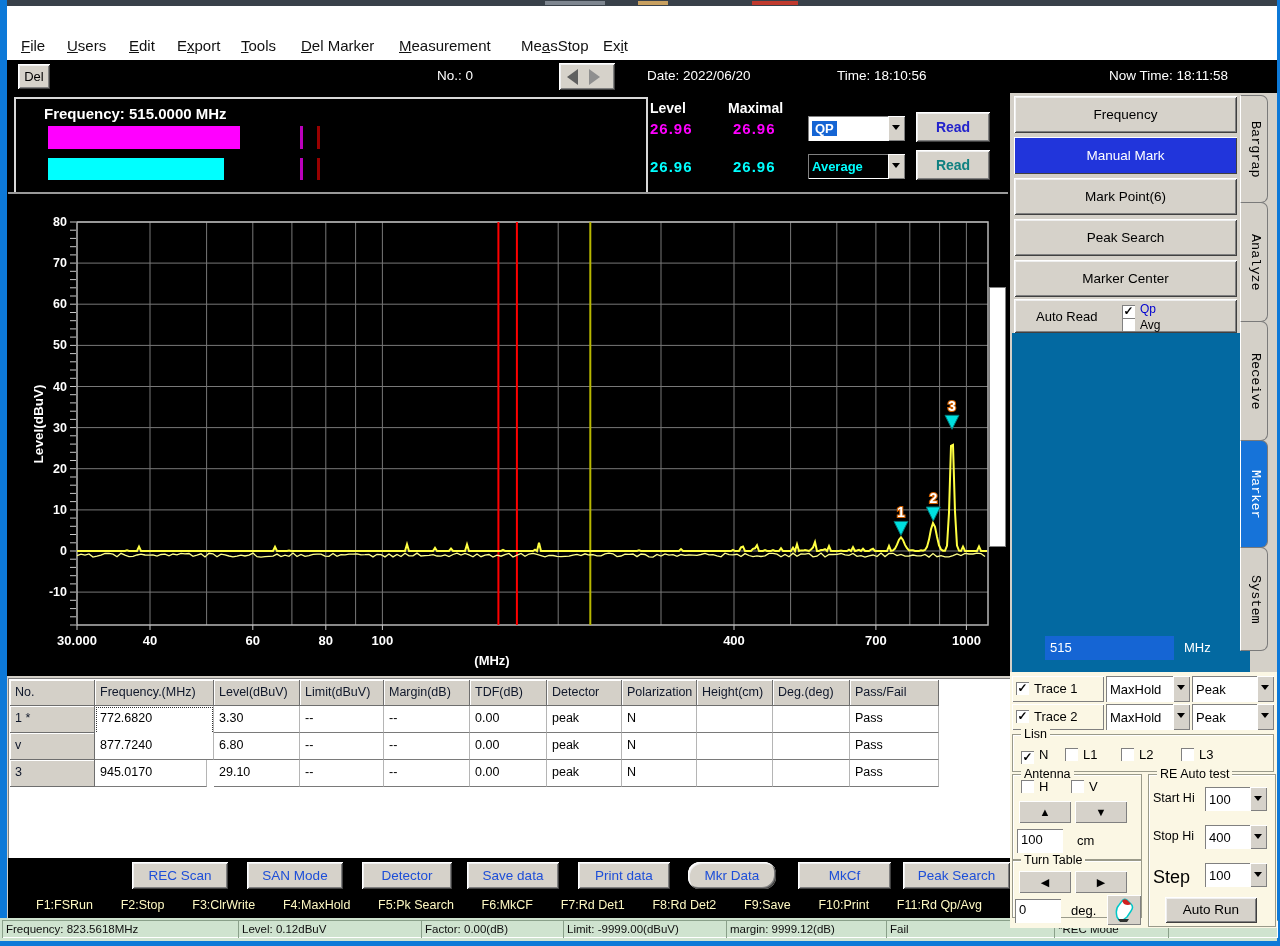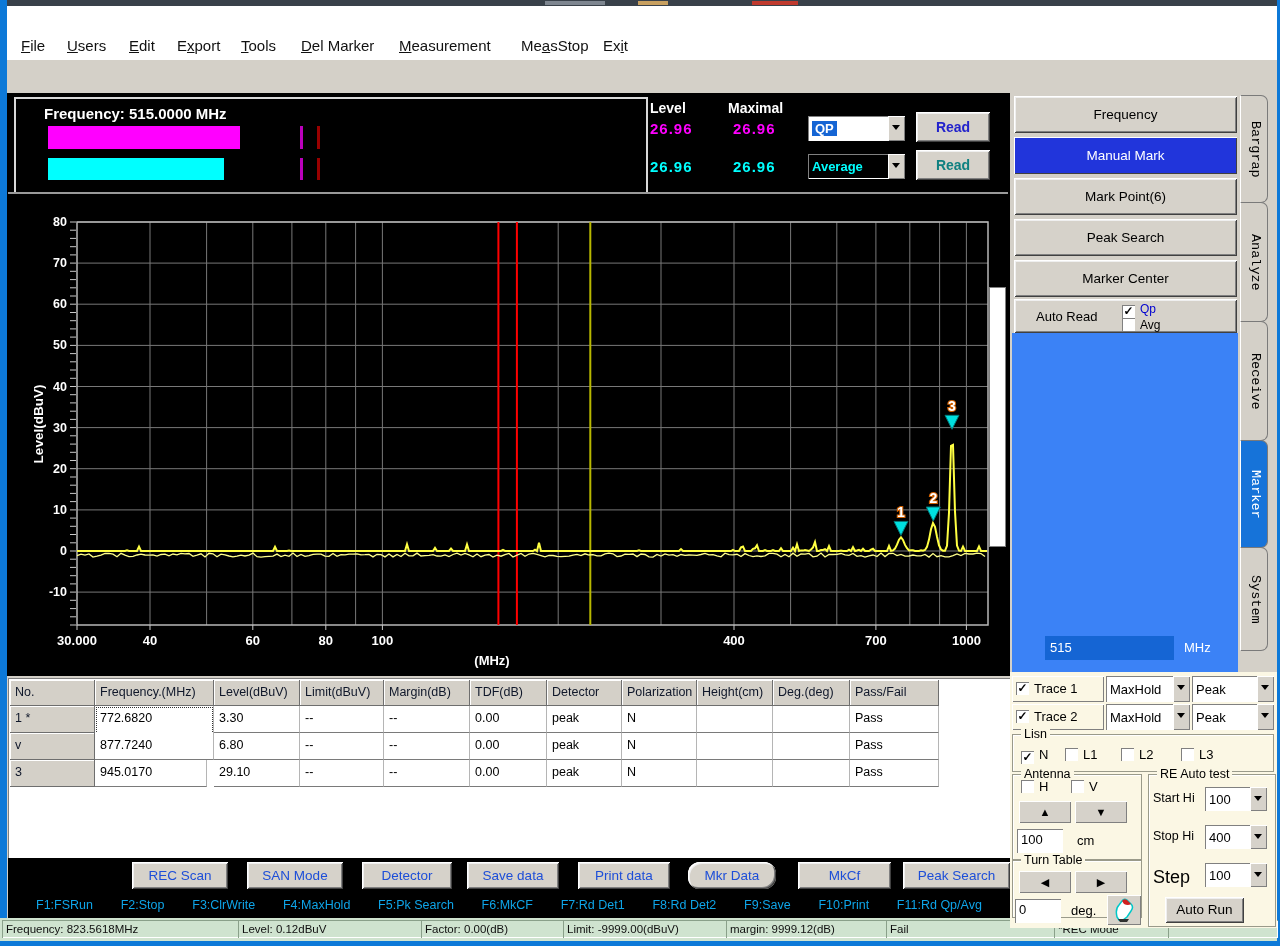--- a/index.html
+++ b/index.html
@@ -30,21 +30,21 @@
   .combo{display:flex;align-items:center;}
   .combo .field{flex:1;height:100%;display:flex;align-items:center;padding-left:4px;font-size:13px;overflow:hidden;}
   .combo .btn{width:17px;height:100%;position:relative;}
   .combo .btn:after{content:"";position:absolute;left:4px;top:9px;border-left:4px solid transparent;border-right:4px solid transparent;border-top:5px solid #000;}
   .readbtn{font-weight:bold;font-size:14px;text-align:center;cursor:default;}
   
   #sidebar{left:1010px;top:93px;width:267px;height:583px;background:#d4d0c8;}
   .side-btn{position:absolute;left:4px;width:223px;height:37px;font-size:13.5px;color:#000;text-align:center;line-height:37px;cursor:default;}
   .side-btn.active{background:#2135db;color:#fff;box-shadow:inset 1px 1px 0 #fff,inset -1px -1px 0 #404040;}
   #autoread{left:4px;width:223px;height:34px;}
-  #blackbox{left:2px;top:240px;width:226px;height:347px;background:#3b82f6;}
+  #blackbox{left:2px;top:240px;width:226px;height:347px;background:#0369a1;padding-left:12px;}
   #freq-input{left:33px;top:303px;width:124px;height:24px;background:#1565d4;color:#fff;font-size:13px;padding-left:5px;line-height:24px;}
   #mhz-label{left:172px;top:307px;color:#fff;font-size:13px;}
   .vtab{position:absolute;left:1240px;width:26px;background:#d4d0c8;border:1px solid #7a7a7a;border-left:1px solid #fff;
         border-radius:0 7px 7px 0;writing-mode:vertical-rl;text-align:center;
         font-family:"Liberation Mono",monospace;font-size:13.5px;color:#000;cursor:default;}
   .vtab.active{background:#1673d9;color:#fff;}
   
   .cb{display:inline-block;width:13px;height:13px;background:#fff;box-shadow:inset 1px 1px 0 #808080,inset -1px -1px 0 #fff;
       font-size:12px;line-height:13px;text-align:center;color:#000;font-weight:bold;vertical-align:-2px;}
   
@@ -54,21 +54,21 @@
   #rtable{left:8px;top:678px;width:1002px;height:180px;background:#fff;}
   .th,.td{position:absolute;box-sizing:border-box;font-size:12.5px;padding:5px 0 0 5px;overflow:hidden;white-space:nowrap;}
   .th{background:#d4d0c8;border-right:1px solid #6e6e6e;border-bottom:1px solid #6e6e6e;box-shadow:inset 1px 1px 0 #fff;color:#0f172a;}
   .rowhdr{background:#d4d0c8;border-right:1px solid #6e6e6e;border-bottom:1px solid #6e6e6e;box-shadow:inset 1px 1px 0 #fff;}
   .td{background:#fff;border-right:1px solid #b5b5b5;border-bottom:1px solid #7a7a7a;color:#000;}
   .td.focus{outline:1px dotted #333;outline-offset:-2px;}
   
   #btnbar{left:8px;top:858px;width:1002px;height:35px;background:#000;}
   .bot-btn{position:absolute;top:4px;height:27px;font-weight:normal;font-size:13.5px;color:#1d4ed8;text-align:center;line-height:27px;cursor:default;}
   #fkeybar{left:8px;top:893px;width:1002px;height:25px;background:#000;display:flex;justify-content:space-between;
-           padding:0 28px;box-sizing:border-box;color:#0ea5e9;font-size:12.5px;line-height:25px;white-space:nowrap;}
+           padding:0 28px;box-sizing:border-box;color:#fef9c3;font-size:12.5px;line-height:25px;white-space:nowrap;}
   #statusbar{left:0;top:918px;width:1277px;height:23px;background:#cfe3cf;}
   .st-cell{position:absolute;top:2px;height:18px;font-size:11.5px;color:#101010;line-height:18px;padding-left:4px;
            overflow:hidden;white-space:nowrap;box-shadow:inset 1px 1px 0 #8aa08a,inset -1px -1px 0 #ffffff;}
   
   #controls{left:1010px;top:672px;width:267px;height:256px;background:#fbf7e4;z-index:5;font-size:13px;color:#000;}
   .grp{position:absolute;border:1px solid #9a9a8a;box-shadow:inset 1px 1px 0 #fff;}
   .grp-title{position:absolute;top:-8px;left:8px;background:#fbf7e4;padding:0 3px;font-size:12.5px;}
   .arrow-btn{position:absolute;text-align:center;font-size:11px;line-height:22px;color:#000;cursor:default;}
   .tiny-input{position:absolute;background:#fff;box-shadow:inset 1px 1px 0 #808080,inset -1px -1px 0 #fff;
               font-size:13px;padding:3px 0 0 4px;box-sizing:border-box;}
@@ -95,20 +95,31 @@
       <span class="menu-item" style="left: 60px;"><u>U</u>sers</span>
       <span class="menu-item" style="left: 122px;"><u>E</u>dit</span>
       <span class="menu-item" style="left: 170px;">E<u>x</u>port</span>
       <span class="menu-item" style="left: 234px;"><u>T</u>ools</span>
       <span class="menu-item" style="left: 294px;"><u>D</u>el Marker</span>
       <span class="menu-item" style="left: 392px;"><u>M</u>easurement</span>
       <span class="menu-item" style="left: 514px;">Me<u>a</u>sStop</span>
       <span class="menu-item" style="left: 596px;">Ex<u>i</u>t</span>
     </div>
 
+  <div id="toolbar" class="abs">
+    <div id="del-btn" class="abs raised">Del</div>
+    <div class="txt" style="left:430px;">No.: 0</div>
+    <div id="nav-box" class="abs raised">
+      <span class="tri" style="left:8px;border-right:11px solid #5f5f5f;"></span>
+      <span class="tri" style="left:30px;border-left:11px solid #8f8f8f;"></span>
+    </div>
+    <div class="txt" style="left:640px;">Date: 2022/06/20</div>
+    <div class="txt" style="left:830px;">Time: 18:10:56</div>
+    <div class="txt" style="left:1102px;">Now Time: 18:11:58</div>
+  </div>
 
   <div id="main-black" class="abs">
     <div id="freq-panel" class="abs">
       <div id="freq-title" class="abs">Frequency: 515.0000 MHz</div>
       <div class="abs" id="bar-qp" style="left: 32px; top: 27px; height: 23px; width: 192px; background: rgb(255, 0, 255);"></div>
       <div class="abs" id="bar-avg" style="left: 32px; top: 59px; height: 22px; width: 176px; background: rgb(0, 255, 255);"></div>
       <div class="abs bgmark" style="top: 27px; height: 23px; left: 284px; width: 3px; background: rgb(187, 0, 187);"></div>
       <div class="abs bgmark" style="top: 59px; height: 22px; left: 284px; width: 3px; background: rgb(187, 0, 187);"></div>
       <div class="abs bgmark2" style="top: 27px; height: 23px; left: 301px; width: 3px; background: rgb(153, 0, 0);"></div>
       <div class="abs bgmark2" style="top: 59px; height: 22px; left: 301px; width: 3px; background: rgb(153, 0, 0);"></div>
@@ -427,21 +438,21 @@
           <div class="abs combo sunken-thin" style="left: 56px; top: 50px; width: 62px; height: 24px; background: rgb(255, 255, 255);">
             <div class="field">400</div>
             <div class="btn raised-thin"></div>
           </div>
           <span class="abs" style="left: 4px; top: 92px; font-size: 18px;">Step</span>
           <div class="abs combo sunken-thin" style="left: 56px; top: 88px; width: 62px; height: 24px; background: rgb(255, 255, 255);">
             <div class="field">100</div>
             <div class="btn raised-thin"></div>
           </div>
         </div>
-      <div class="abs raised" style="left:16px;top:122px;width:79px;height:26px;text-align:center;line-height:26px;font-size:13.5px;">Auto Run</div>
+      <div class="abs raised" style="left:16px;top:122px;width:92px;height:26px;text-align:center;line-height:26px;font-size:13.5px;">Auto Run</div>
     </div>
   </div>
 <div class="vtab abs" style="top: 95px; height: 106px; line-height: 24px;">Bargrap</div>
     <div class="vtab abs" style="top: 202px; height: 118px; line-height: 24px;">Analyze</div>
     <div class="vtab abs" style="top: 321px; height: 118px; line-height: 24px;">Receive</div>
     <div class="vtab abs active" style="top: 440px; height: 106px; line-height: 24px;">Marker</div>
     <div class="vtab abs" style="top: 547px; height: 102px; line-height: 24px;">System</div>
   </div>
 
 </body></html>

